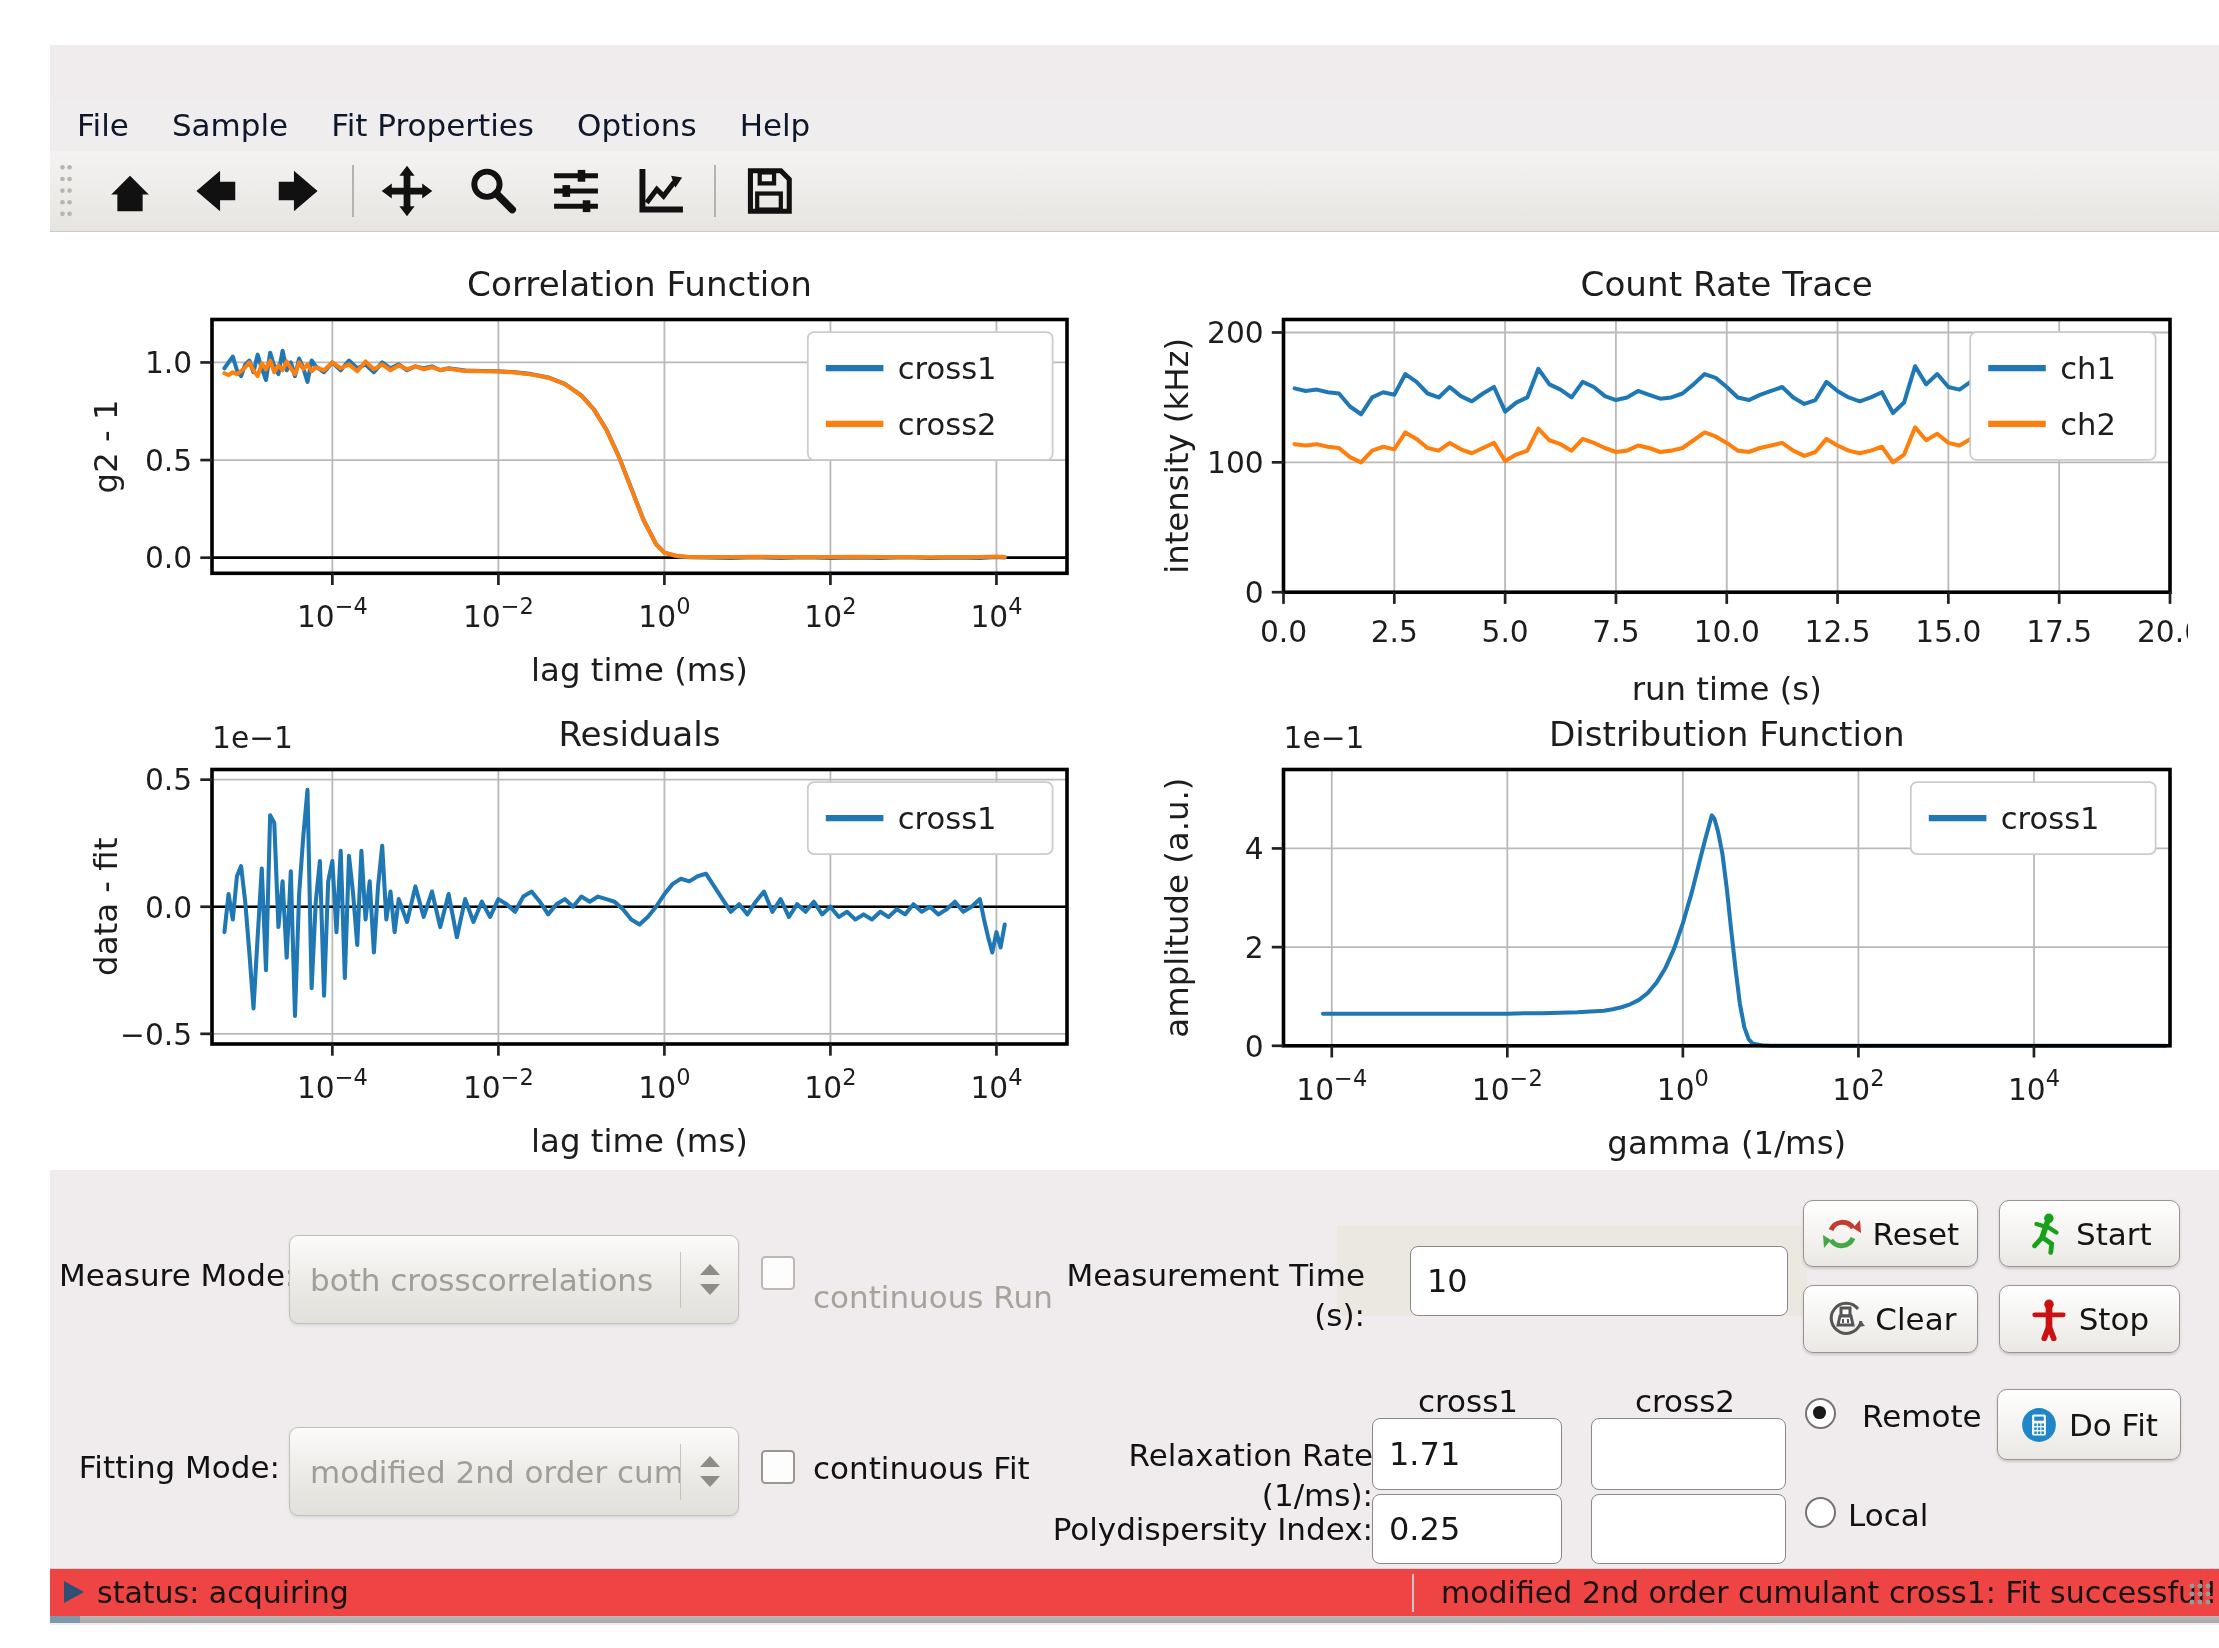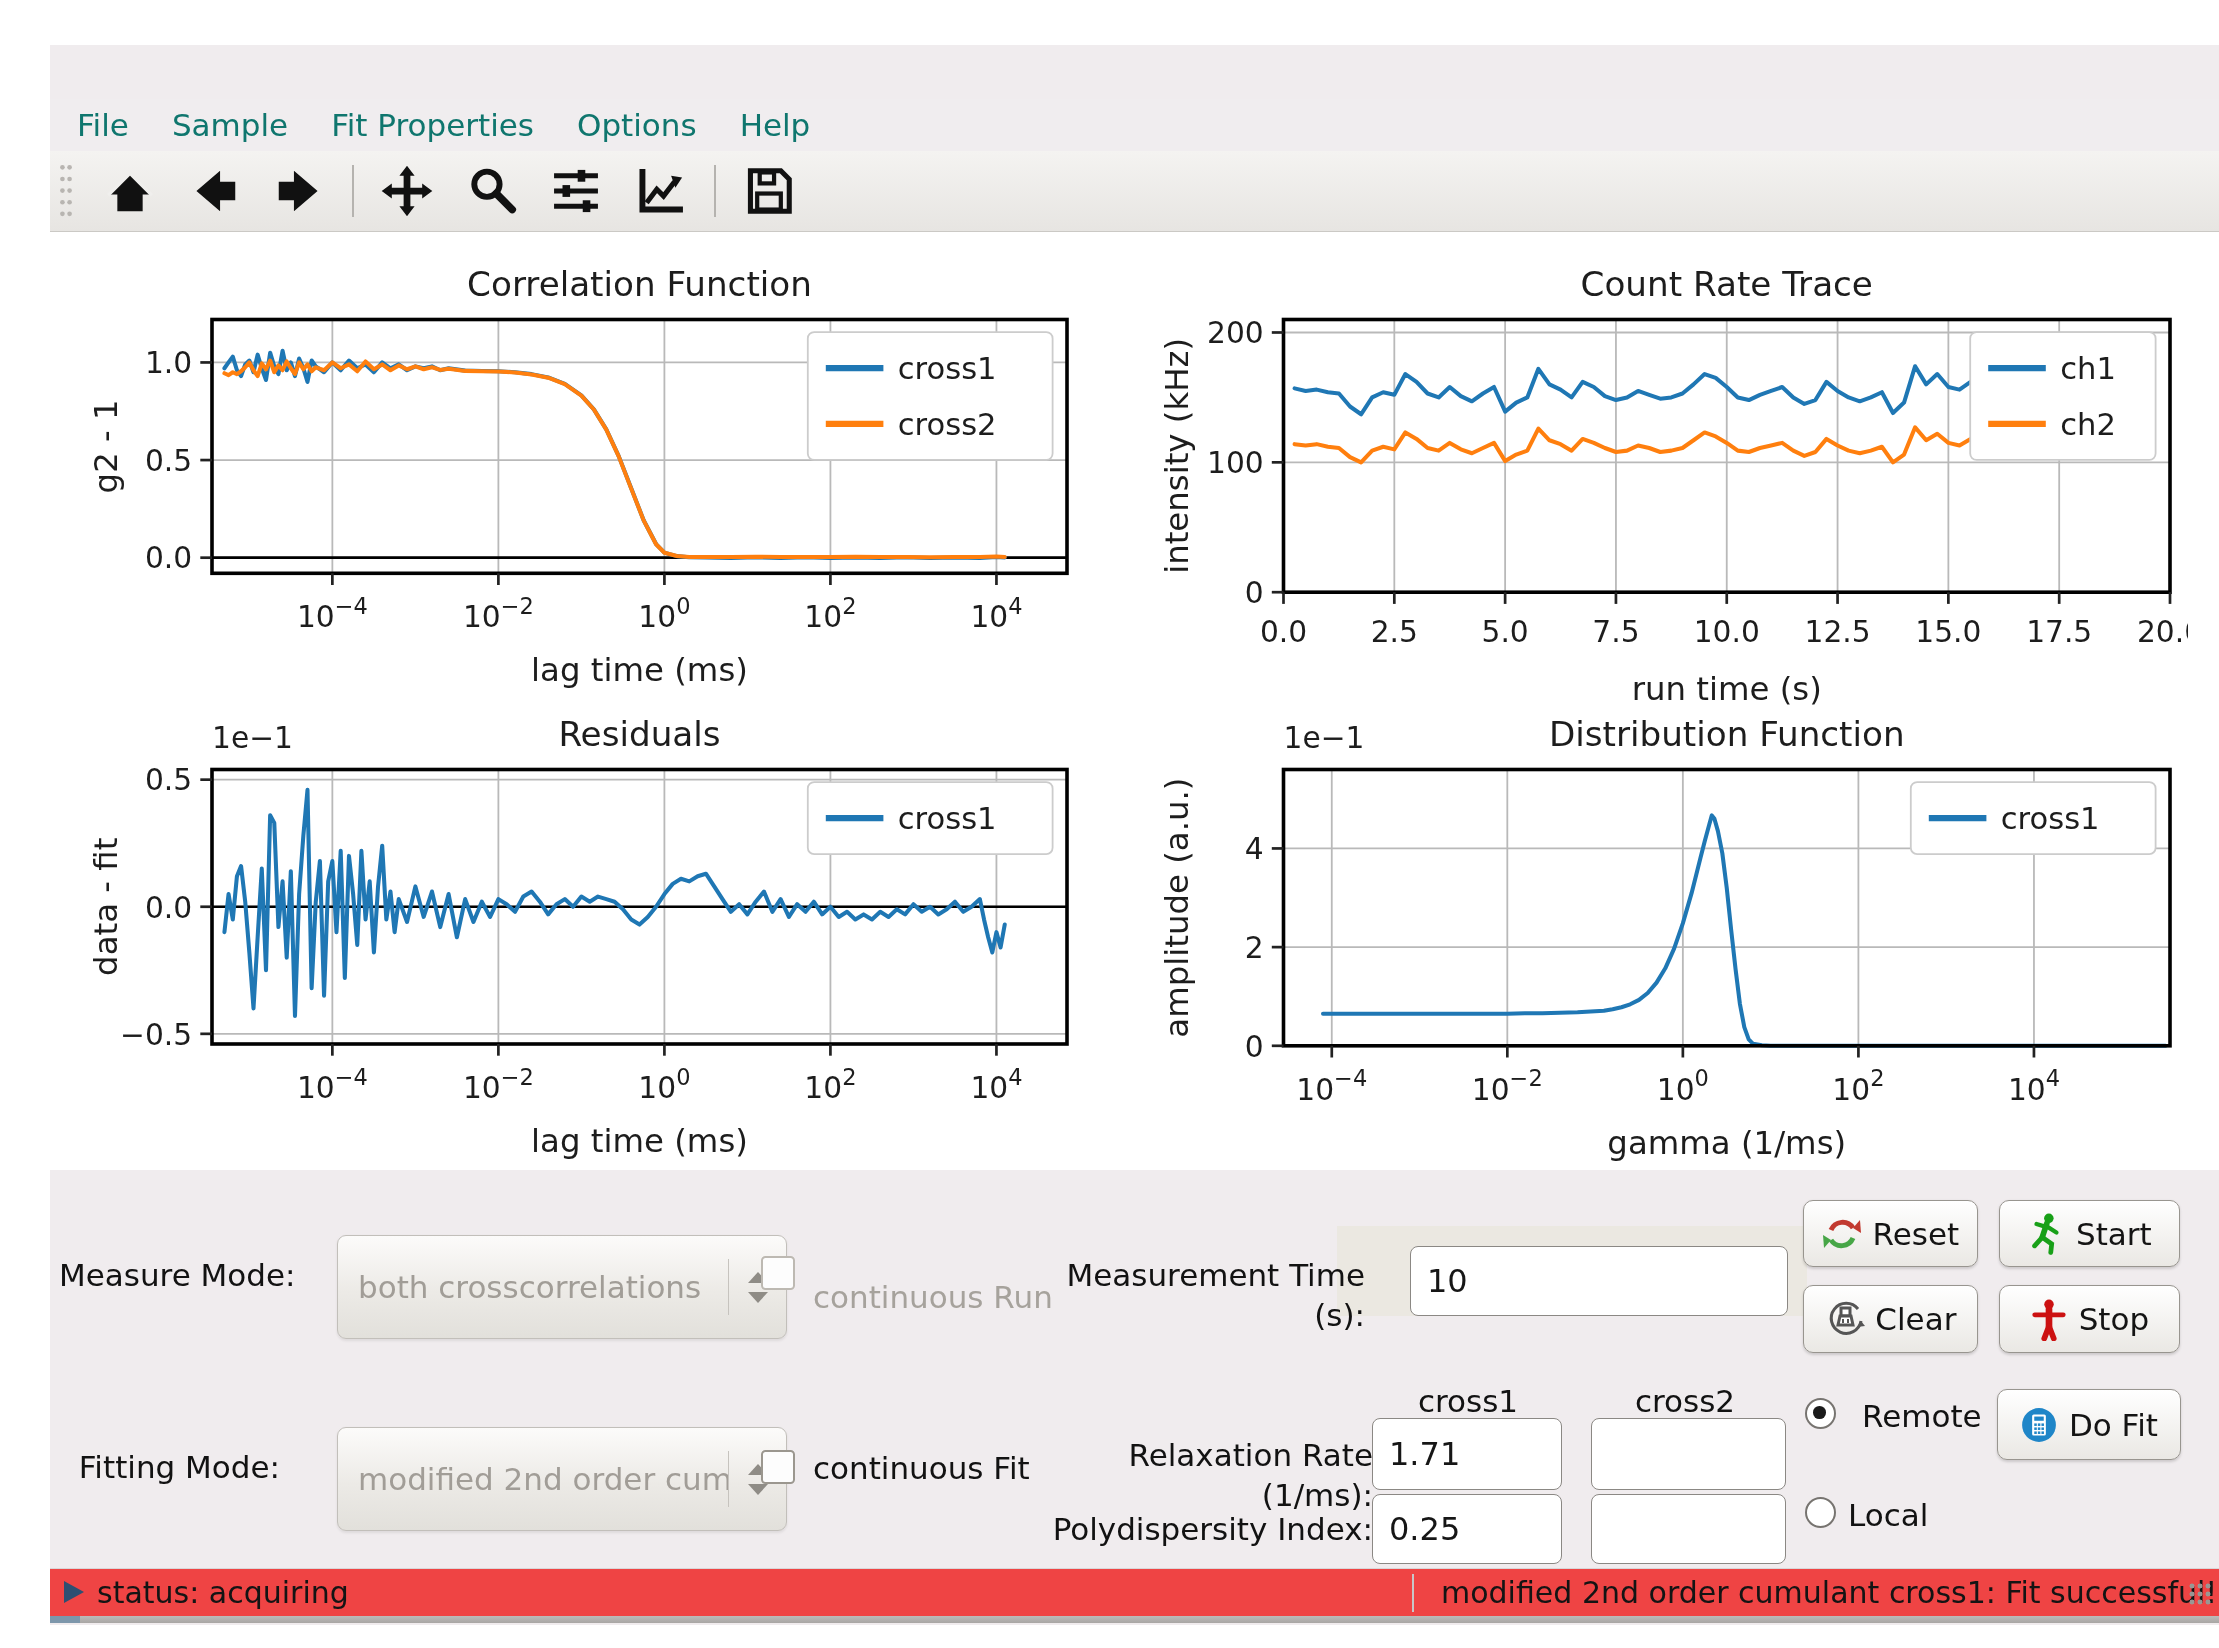--- a/index.html
+++ b/index.html
@@ -10,21 +10,21 @@
   .titlebar { position:absolute; left:0; top:0; width:100%; height:54px; background:#f0edef; }
   .app-icon { position:absolute; left:13.5px; top:9px; }
   .title { position:absolute; left:0; top:0; width:100%; height:54px; line-height:54px; text-align:center; font-size:33px; font-weight:bold; color:#8a8a8a; }
   .win-controls { position:absolute; right:43px; top:0; height:54px; display:flex; align-items:center; gap:27px; }
   .wc { width:31px; height:31px; display:flex; align-items:center; justify-content:center; cursor:default; }
   .wc .minus { width:23.4px; height:5.4px; background:#7a7a78; }
   .wc .maxbox { width:23.4px; height:20px; border:4.5px solid #7a7a78; }
 
   
   .menubar { position:absolute; left:0; top:54px; width:100%; height:52px; display:flex; align-items:center; gap:43px; padding-left:27px; background:#f0edef; }
-  .menu-item { font-size:31px; color:#0f766e; }
+  .menu-item { font-size:31px; color:#0f172a; }
 
   
   .toolbar { position:absolute; left:0; top:106px; width:100%; height:81px; background:linear-gradient(#f4f3f1,#e7e5e2); border-bottom:1.8px solid #cbc9c5; display:flex; align-items:center; gap:21.6px; padding-left:7.2px; }
   .tb { width:63px; height:63px; background:transparent; border:none; display:flex; align-items:center; justify-content:center; }
   .tb-sep { width:1.8px; height:52px; background:#b5b3af; }
   .grip { margin-right:1.8px; }
 
   
   .figure { position:absolute; left:0; top:187px; width:100%; height:938px; background:#ffffff; }
   .chart { position:absolute; }
@@ -32,21 +32,21 @@
   #chart-count { left:1085px; top:198px; width:1053px; height:468px; }
   #chart-resid { left:18px;   top:648px; width:1035px; height:477px; }
   #chart-dist  { left:1085px; top:648px; width:1053px; height:477px; }
 
   
   .controls { position:absolute; left:0; top:1125px; width:100%; height:398px; background:#f0ecee; }
   .ctl-label { position:absolute; font-size:31px; color:#121212; height:40px; line-height:40px; }
   .ctl-label.gray { color:#a6a29c;margin-top:22px; }
   .ctl-label.right { text-align:right; }
   .strip { position:absolute; left:1287px; top:56px; width:470px; height:90px; background:#ebe8e1; }
-  .dropdown { position:absolute; height:104px; width:450px; border:1.8px solid #c2bfba; border-radius:9px; background:linear-gradient(#fcfbfa,#eceae6 55%,#e2e0db); display:flex; align-items:center; box-shadow:0 1.8px 2.7px rgba(0,0,0,0.08);margin-left:48px; }
+  .dropdown { position:absolute; height:89px; width:450px; border:1.8px solid #c2bfba; border-radius:9px; background:linear-gradient(#fcfbfa,#eceae6 55%,#e2e0db); display:flex; align-items:center; box-shadow:0 1.8px 2.7px rgba(0,0,0,0.08); }
   .dd-text { flex:1; font-size:31px; color:#a19d97; padding-left:20px; white-space:nowrap; overflow:hidden; }
   .dd-spin { width:58px; height:56px; border-left:1.8px solid #c6c3be; display:flex; flex-direction:column; align-items:center; justify-content:center; gap:9px; }
   .tri-up { width:0; height:0; border-left:10px solid transparent; border-right:10px solid transparent; border-bottom:11.7px solid #8f8c86; }
   .tri-dn { width:0; height:0; border-left:10px solid transparent; border-right:10px solid transparent; border-top:11.7px solid #8f8c86; }
   .checkbox { position:absolute; width:34px; height:34px; border:2.7px solid #9b978f; border-radius:4.5px; background:#fdfdfd; }
   .checkbox.dis { border-color:#bdb9b2; }
   .textinput { position:absolute; border:1.8px solid #8b8884; border-radius:8px; background:#ffffff; font-size:32px; color:#161616; padding-left:16px; font-family:"DejaVu Sans", sans-serif; }
   .btn { position:absolute; border:1.8px solid #98958f; border-radius:10px; background:linear-gradient(#ffffff,#eae8e4); box-shadow:0 1.8px 2.7px rgba(0,0,0,0.15); display:flex; align-items:center; justify-content:center; gap:10.8px; font-size:31px; color:#141414; font-family:"DejaVu Sans", sans-serif; }
   .radio { position:absolute; width:31px; height:31px; border:2.7px solid #777470; border-radius:50%; background:#ffffff; }
   .radio.checked::after { content:""; position:absolute; left:6.3px; top:6.3px; width:12.6px; height:12.6px; border-radius:50%; background:#1b1b1b; }

